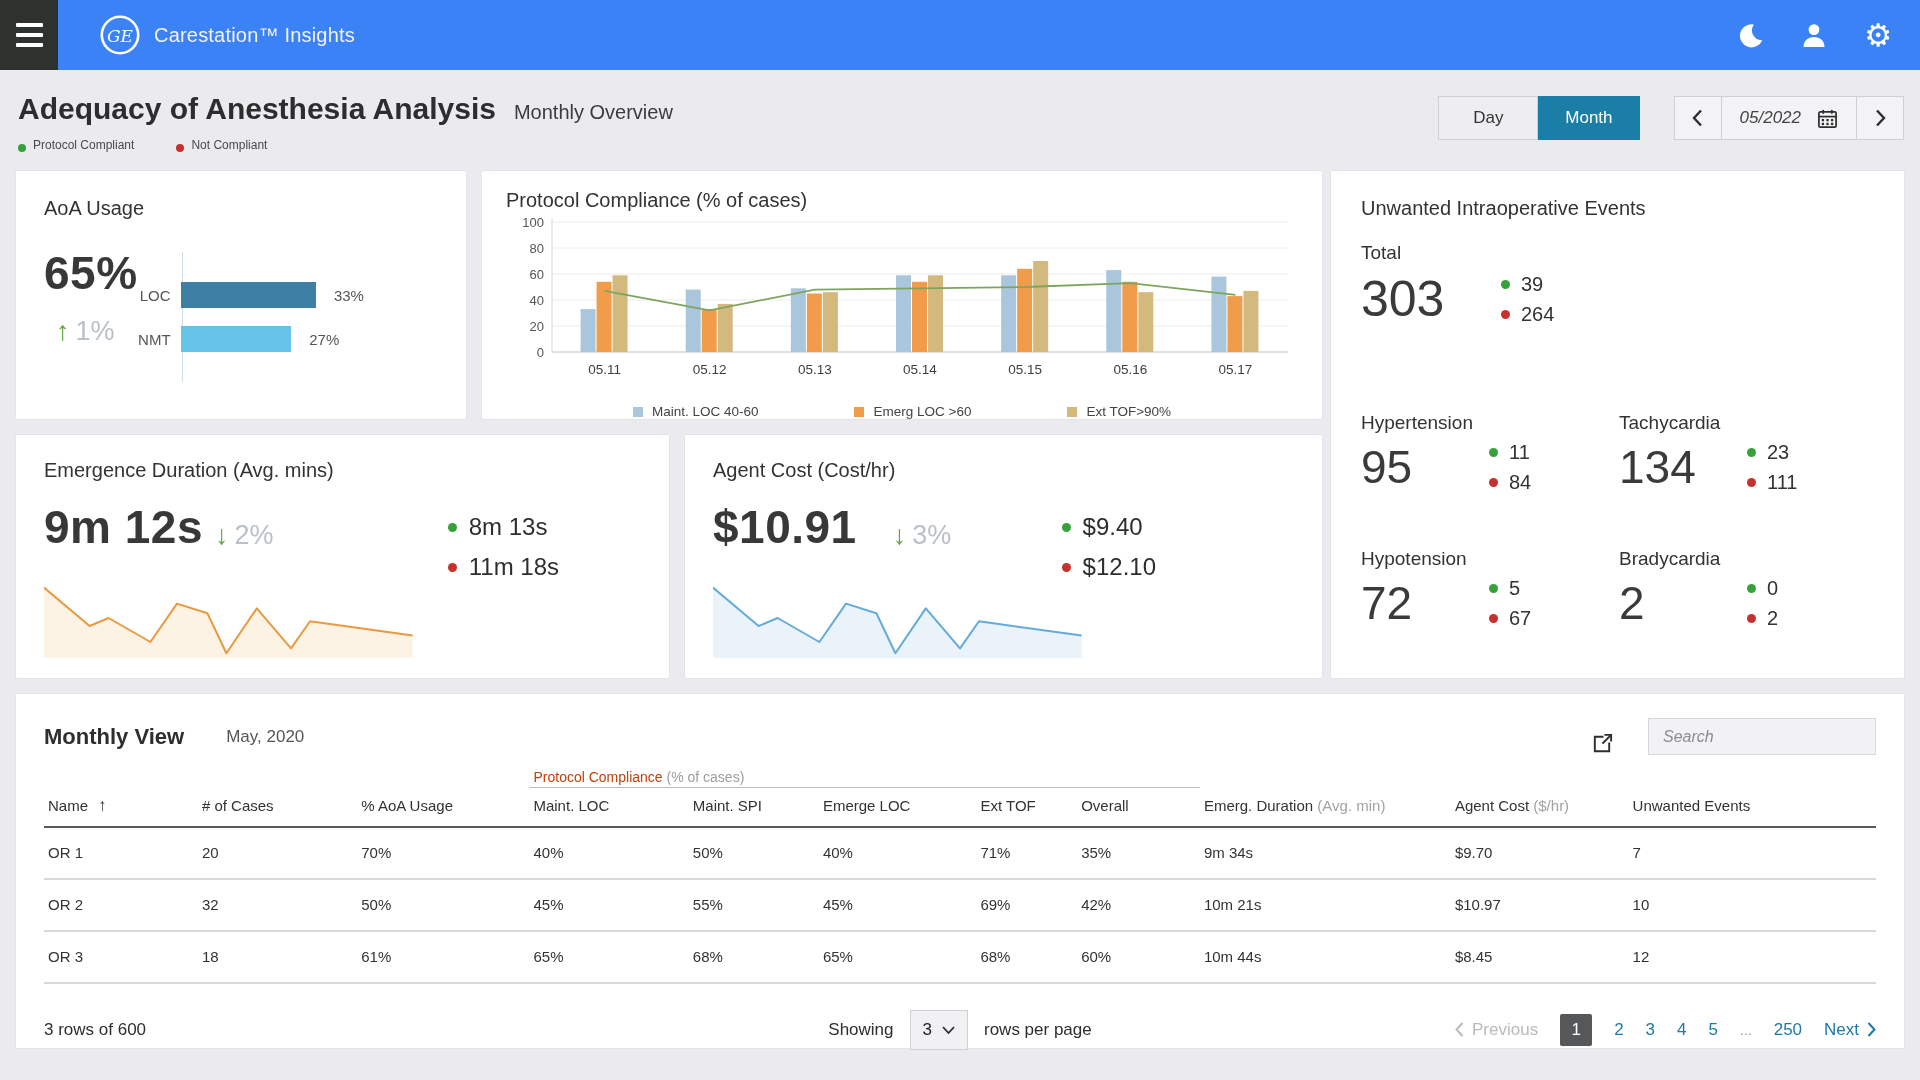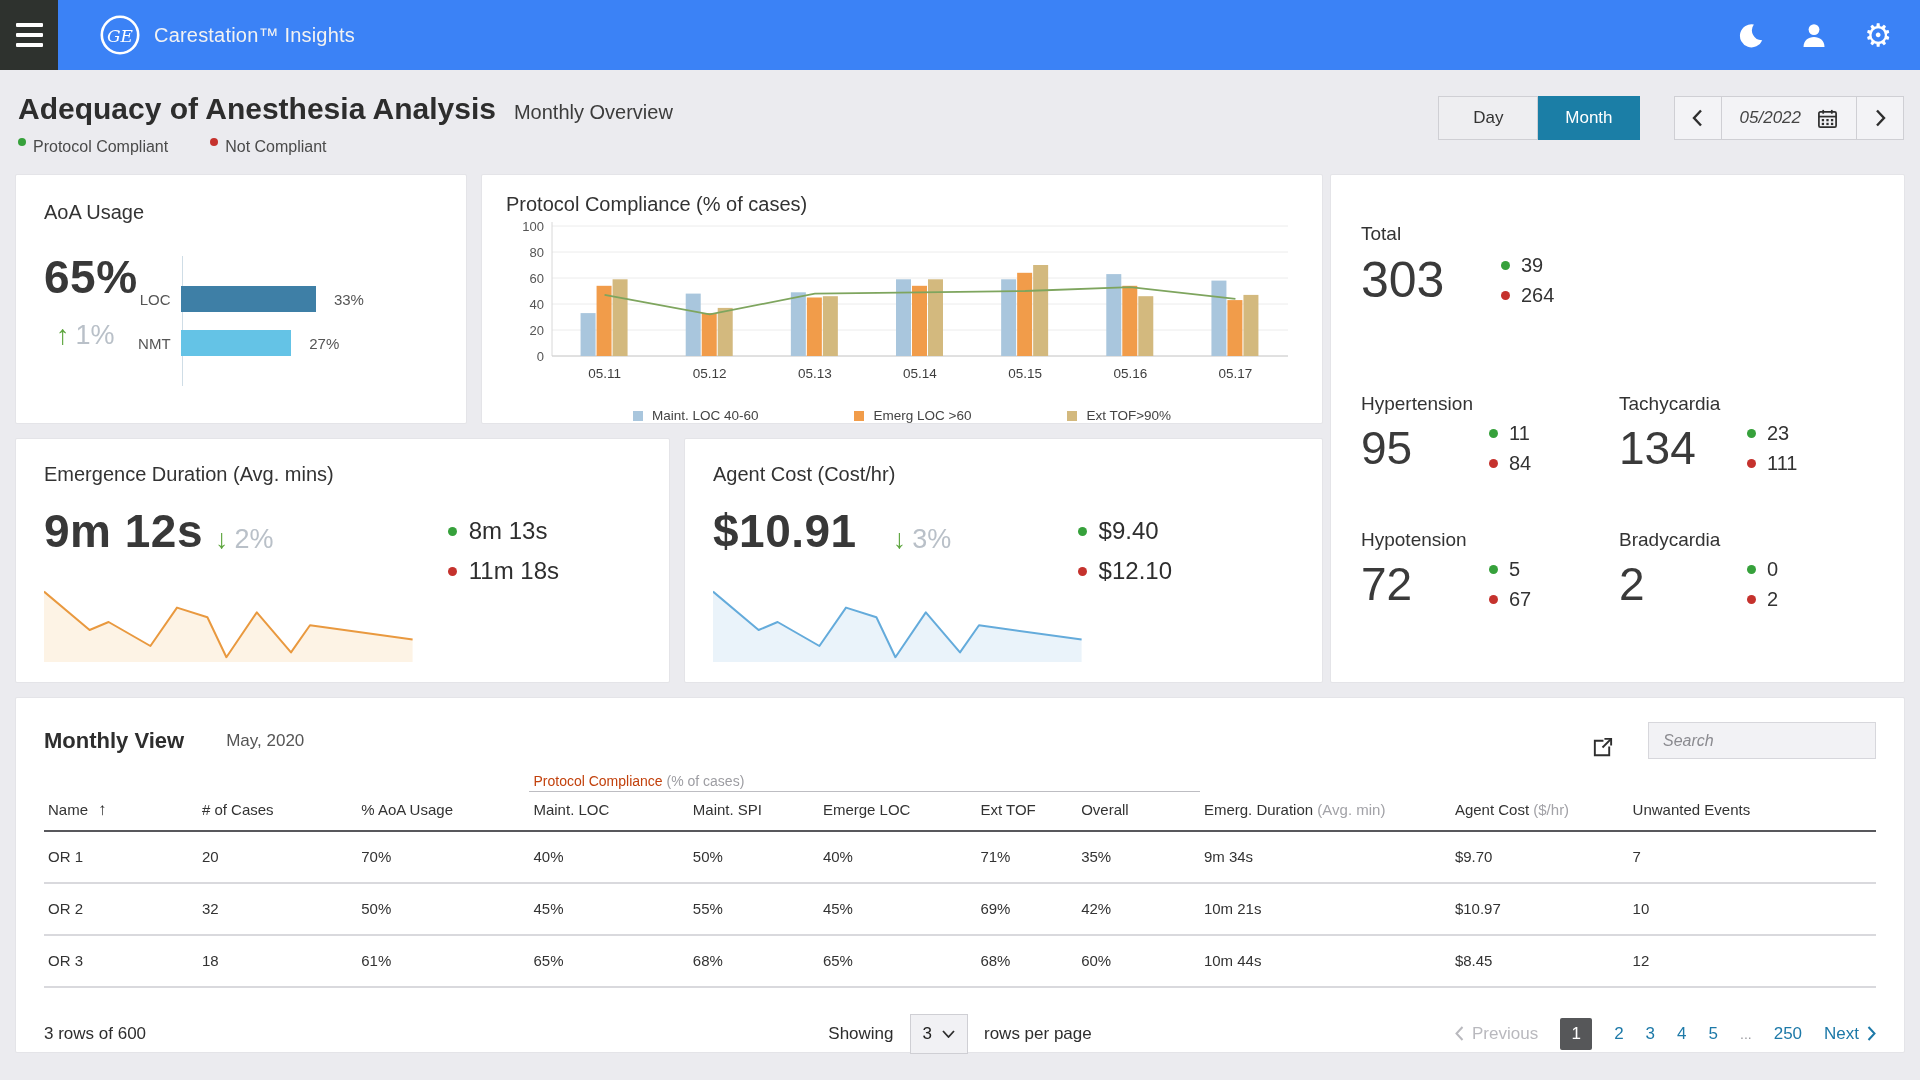--- a/index.html
+++ b/index.html
@@ -17,21 +17,21 @@
   .topbar-icons { margin-left:auto; display:flex; align-items:center; gap:36px; padding-right:28px; }
   .topbar-icons .tico { background:none; border:none; cursor:pointer; color:#fff; display:flex; align-items:center; }
   .gear-glyph { font-size:31px; color:#fff; line-height:1; font-family:"DejaVu Sans",sans-serif; }
 
   
   .page-head { display:flex; justify-content:space-between; align-items:flex-start; padding:22px 16px 6px 18px; }
   .title-row { display:flex; align-items:baseline; gap:18px; }
   h1 { font-size:30px; font-weight:700; color:#2d2d2d; }
   .subtitle { font-size:20px; color:#3c3c3c; }
   .legend-row { display:flex; gap:42px; margin-top:12px; }
-  .legend-item { display:flex; align-items:flex-start; gap:7px; font-size:16px; color:#4a4a4a; }
+  .legend-item { display:flex; align-items:flex-end; gap:7px; font-size:12px; color:#4a4a4a; }
   .dot { width:8px; height:8px; border-radius:50%; display:inline-block; }
   .ph-right { display:flex; align-items:center; gap:34px; margin-top:4px; }
   .segmented { display:flex;margin-left:12px; }
   .seg-btn { height:44px; min-width:100px; padding:0 26px; font-size:17px; border:1px solid #cfcfd4;
              background:#eeeef1; color:#333; cursor:pointer; }
   .seg-btn.active { background:#1b7ea6; border-color:#1b7ea6; color:#fff; }
   .datenav { display:flex; align-items:stretch; height:44px; border:1px solid #cfcfd4; background:#f3f3f6; }
   .datenav button { width:46px; background:transparent; border:none; cursor:pointer; display:flex; align-items:center; justify-content:center; }
   .date-field { display:flex; align-items:center; gap:16px; padding:0 18px; border-left:1px solid #cfcfd4; border-right:1px solid #cfcfd4; cursor:pointer; }
   .date-text { font-size:17px; font-style:italic; color:#444; }
@@ -58,21 +58,21 @@
 
   .card-protocol { flex:1; height:250px; padding:18px 24px 10px; }
   .chart-legend { display:flex; gap:96px; justify-content:center; margin-top:2px; }
   .cl-item { display:flex; align-items:center; gap:9px; font-size:13.5px; color:#444; }
   .cl-swatch { width:10px; height:10px; }
 
   .card-emergence { width:655px; height:245px; padding:24px 28px; position:relative; }
   .card-agent { flex:1; height:245px; padding:24px 28px; position:relative; }
   .kpi-row { display:flex; align-items:center; margin-top:18px; }
   .kpi-legend { position:absolute; right:110px; top:78px; display:flex; flex-direction:column; gap:12px; }
-  .card-agent .kpi-legend { right:150px; }
+  .card-agent .kpi-legend { right:166px; }
   .kpi-li { display:flex; align-items:center; gap:12px; font-size:24px; color:#2e2e2e; }
   .spark { position:absolute; left:28px; bottom:20px; }
 
   .card-events { width:575px; height:509px; padding:26px 30px; }
   .ev-label { font-size:19px; color:#333; }
   .metric { display:flex; align-items:center; margin-top:6px; }
   .metric .num { font-size:46px; font-weight:400; color:#3a3a3a; min-width:128px; }
   .metric.total .num { font-size:50px; min-width:140px; }
   .dots { display:flex; flex-direction:column; gap:7px; }
   .dot-row { display:flex; align-items:center; gap:11px; font-size:20px; color:#333; }
@@ -339,20 +339,21 @@
         </div>
         <svg class="spark" id="agent-spark" width="380" height="80" viewBox="0 0 100 50" preserveAspectRatio="none">
             <polygon points="0,6 12,30 17,25 28,40 35,16 43,22 48,47 56,19 65,44 70,27 97,36 97,50 0,50" fill="#eaf3fa"></polygon>
             <polyline points="0,6 12,30 17,25 28,40 35,16 43,22 48,47 56,19 65,44 70,27 97,36" fill="none" stroke="#64abdb" stroke-width="2" stroke-linejoin="round" vector-effect="non-scaling-stroke"></polyline>
           </svg>
       </div>
     </div>
   </div>
 
   <div class="card card-events">
+    <div class="card-title">Unwanted Intraoperative Events</div>
     <div class="ev-total">
       <div class="ev-label">Total</div>
       <div class="metric total">
         <span class="num">303</span>
         <span class="dots">
           <span class="dot-row">
               <span class="dot" style="background:#36a13b;width:9px;height:9px"></span>
               <span>39</span>
             </span>
           <span class="dot-row">

